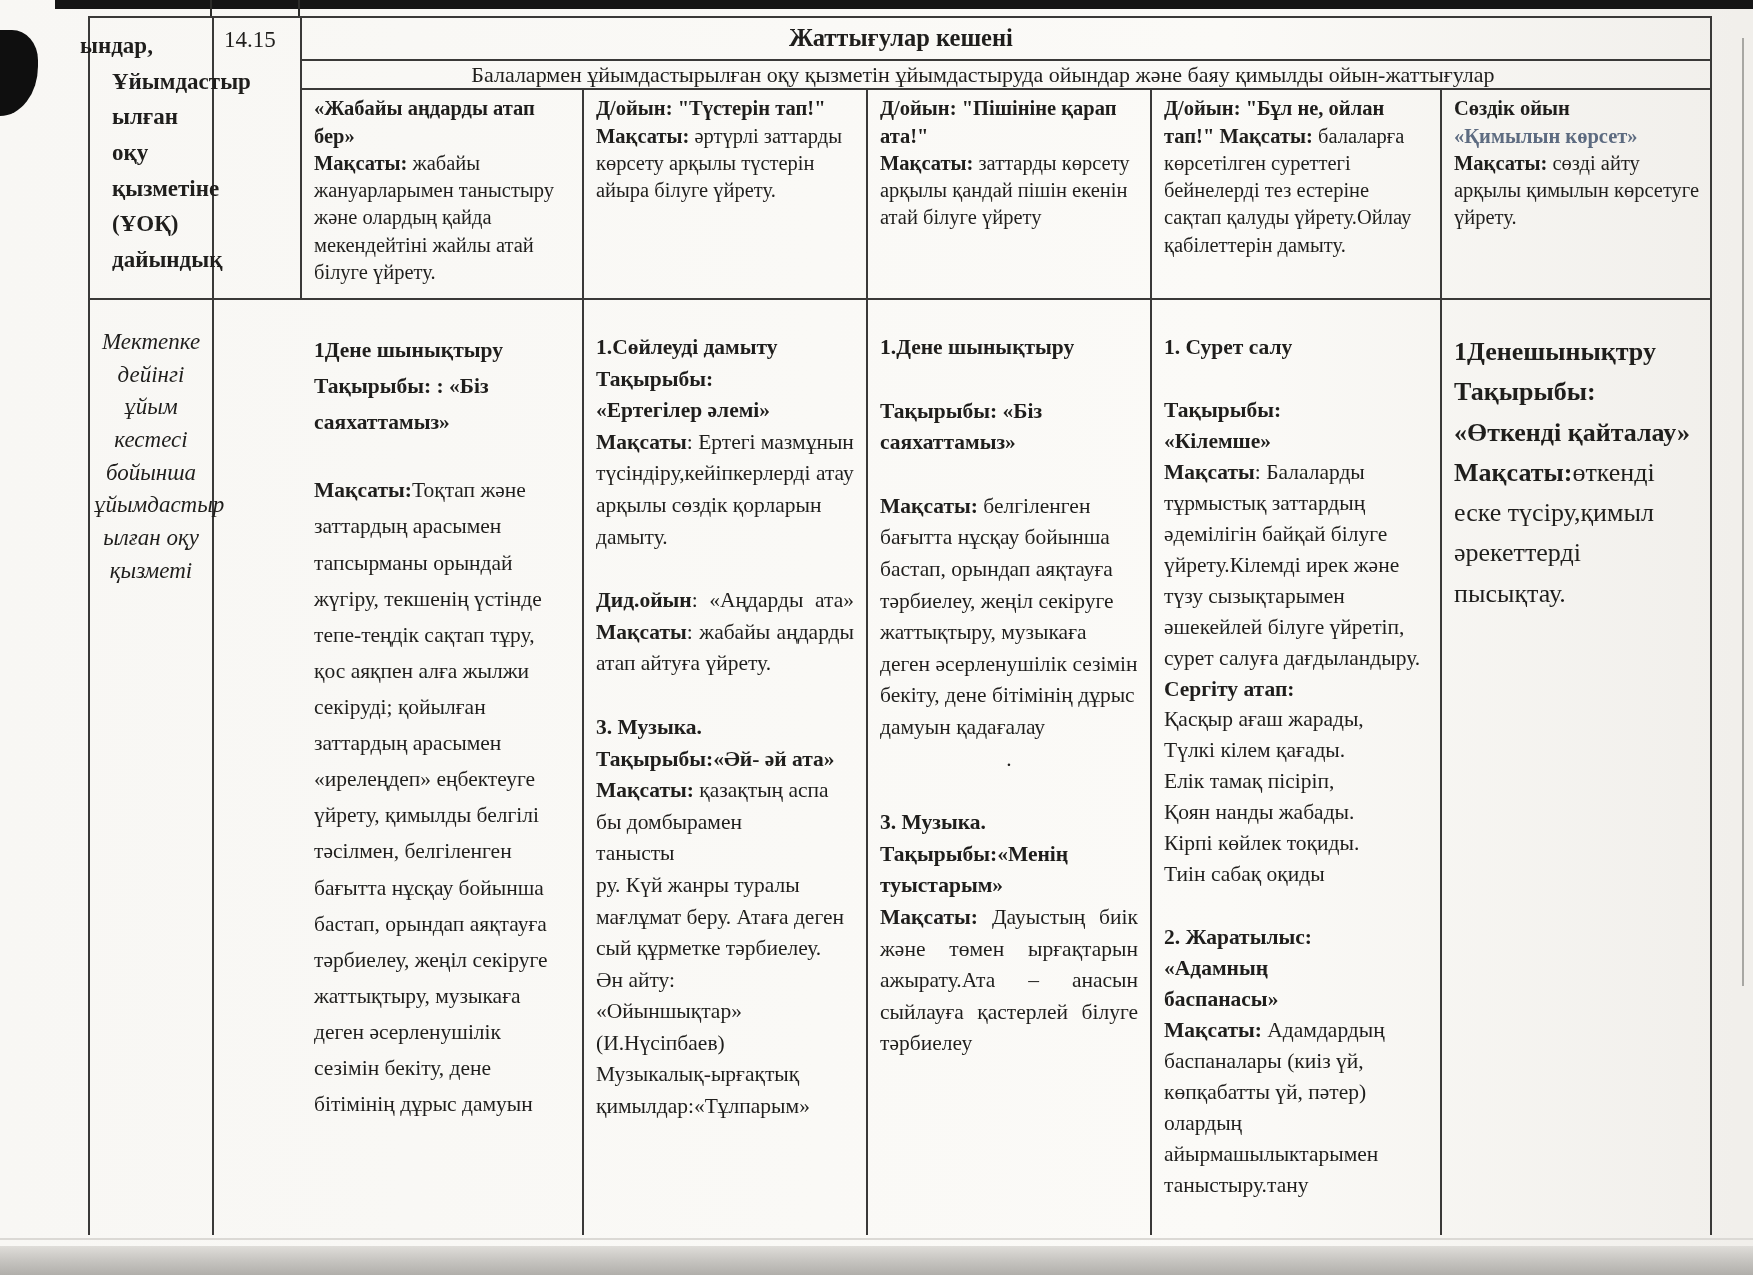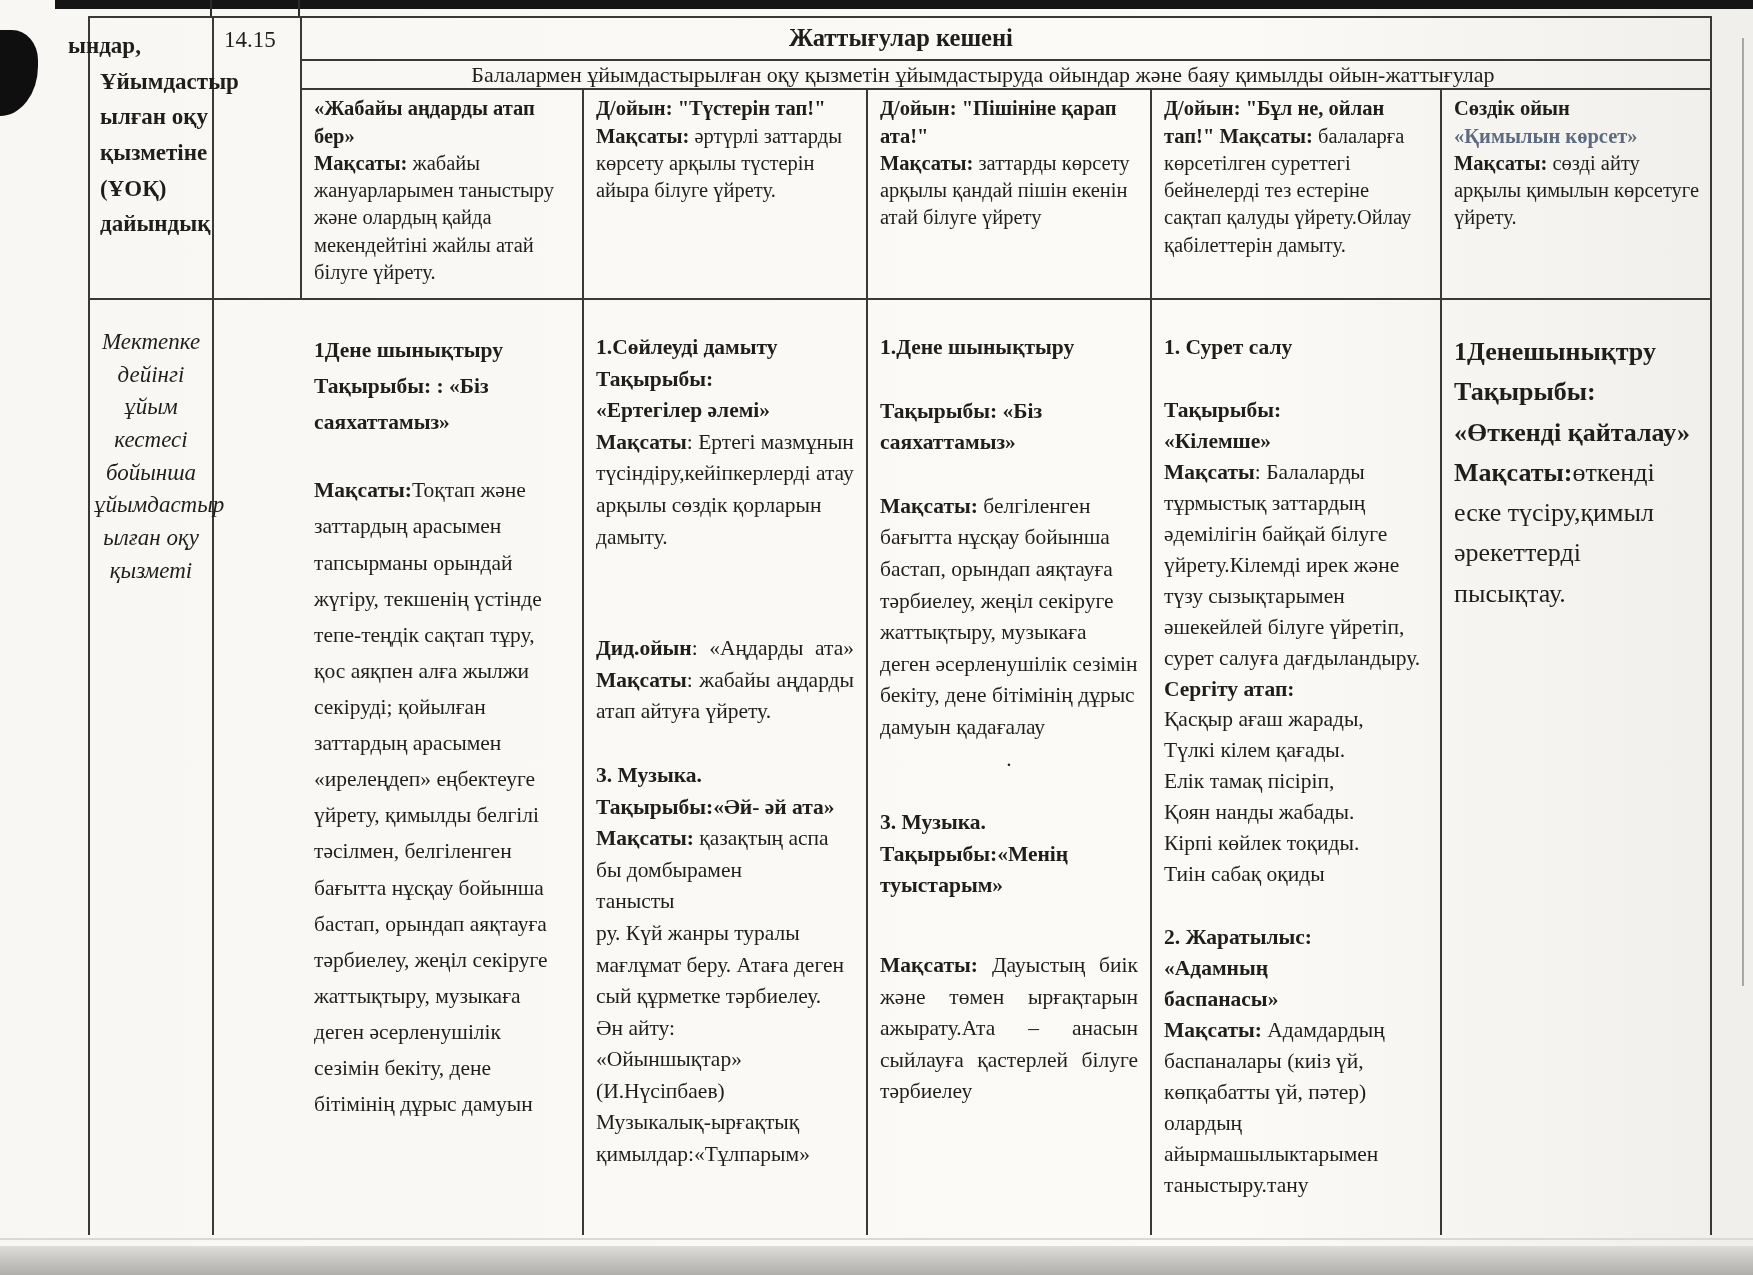--- a/index.html
+++ b/index.html
@@ -25,21 +25,21 @@
     border:2px solid #3a3938;border-bottom:none;box-sizing:border-box;
     display:grid;
     grid-template-columns:124px 88px 282px 284px 284px 290px 1fr;
     grid-template-rows:282px 1fr;
   }
   .cell{box-sizing:border-box;overflow:visible;}
   .br{border-right:2px solid #3a3938;}
   .bb{border-bottom:2px solid #3a3938;}
   
   .label1{grid-column:1;grid-row:1;font-weight:bold;font-size:23px;line-height:1.55;
-          padding:10px 2px 0 10px;}
+          padding:10px 2px 0 22px;}
   .label1 .lln:first-child{margin-left:-32px;}
   .time1{grid-column:2;grid-row:1;font-size:23px;padding:9px 0 0 10px;}
   
   .hdrwrap{grid-column:3/8;grid-row:1;display:flex;flex-direction:column;}
   .hdr-title{height:47px;border-bottom:2px solid #3a3938;display:flex;align-items:center;
              justify-content:center;font-weight:bold;font-size:24.5px;padding-right:210px;box-sizing:border-box;}
   .hdr-sub{height:32px;border-bottom:2px solid #3a3938;display:flex;align-items:center;
            justify-content:center;font-size:22px;padding-right:46px;box-sizing:border-box;}
   .games{flex:1;display:grid;grid-template-columns:282px 284px 284px 290px 1fr;}
   .game{box-sizing:border-box;padding:5px 10px 12px 12px;font-size:20.5px;line-height:1.33;}
@@ -50,21 +50,21 @@
   .act{box-sizing:border-box;grid-row:2;padding:32px 12px 0 12px;font-size:21.5px;}
   .act0{grid-column:3;line-height:1.68;}
   .act1{grid-column:4;line-height:1.47;}
   .act2{grid-column:5;line-height:1.47;}
   .act3{grid-column:6;line-height:1.44;}
   .act4{grid-column:7;line-height:1.55;font-size:26px;}
   
   .para{margin:0;}
   .para.gap{height:32px;}
   .para.ctr{text-align:center;}
-  .para.just{text-align:justify;margin-top:48px;}
+  .para.just{text-align:justify;}
   .b{font-weight:bold;}
   .accent{color:#5d6b80;}
   .lln{display:block;}
 </style>
 </head>
 <body>
 
 <div class="canvas">
 
   <div class="bar-top"></div>

